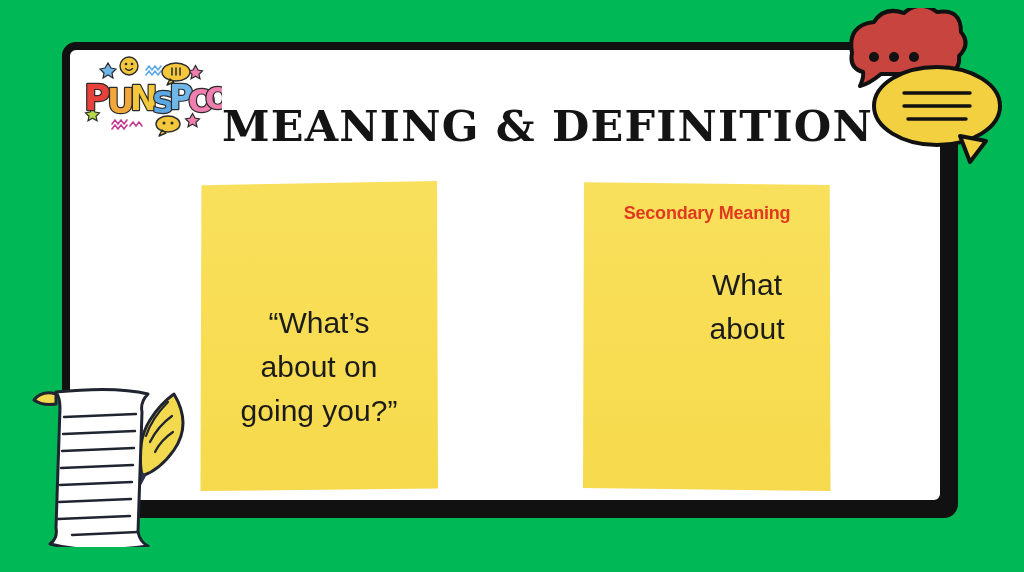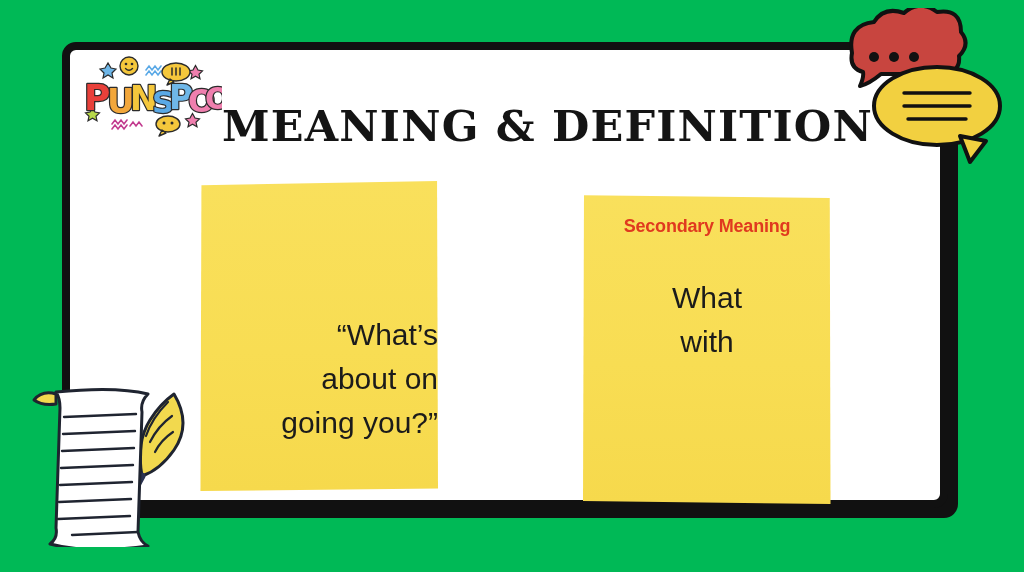--- a/index.html
+++ b/index.html
@@ -98,21 +98,21 @@
   .card-primary {
     left: 200px;
     top: 181px;
     width: 238px;
     height: 310px;
     background: linear-gradient(180deg,#f9e05c 0%, #f8dd53 55%, #f6d94c 100%);
     clip-path: polygon(0.6% 1.4%, 99.6% 0%, 100% 99.2%, 0.2% 100%);
   }
   .card-secondary {
     left: 583px;
-    top: 194px;
+    top: 181px;
     width: 248px;
     height: 310px;
     background: linear-gradient(180deg,#f9e05c 0%, #f8dd53 55%, #f6d94c 100%);
     clip-path: polygon(0.4% 0.4%, 99.5% 1.3%, 99.8% 100%, 0% 99.0%);
     text-decoration: underline;
   }
   .card-heading {
     position: absolute;
     left: 0;
     width: 100%;
@@ -128,22 +128,22 @@
   .card-body {
     position: absolute;
     left: 0;
     width: 100%;
     text-align: center;
     color: #1b1b1b;
     font-size: 30px;
     line-height: 44px;
     font-weight: 400;
   }
-  .card-primary .card-body { top: 132px; text-align: right; }
-  .card-secondary .card-body { top: 82px; }
+  .card-primary .card-body { top: 120px; }
+  .card-secondary .card-body { top: 82px; margin-left: 40px; }
 </style>
 </head>
 <body>
 
 <div class="stage">
 
   <div class="board-shadow"></div>
   <div class="board"></div>
 
   <div class="logo-wrap">
@@ -260,17 +260,17 @@
       <div>“What’s</div>
       <div>about on</div>
       <div>going you?”</div>
     </div>
   </div>
 
   <div class="card card-secondary">
     <div class="card-heading">Secondary Meaning</div>
     <div class="card-body">
       <div>What</div>
-      <div>with</div>
+      <div>about</div>
     </div>
   </div>
 
 </div>
 
 </body></html>

